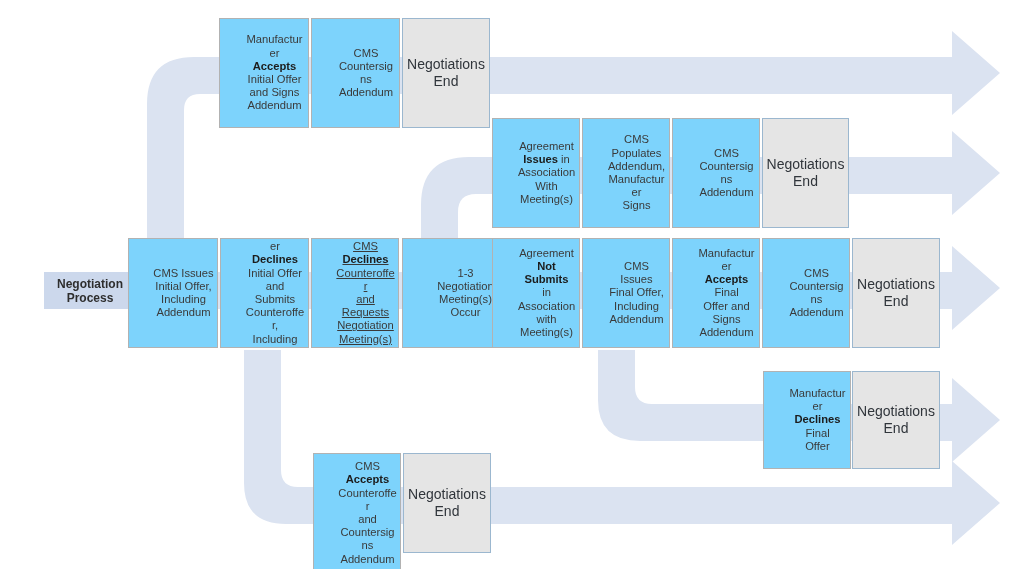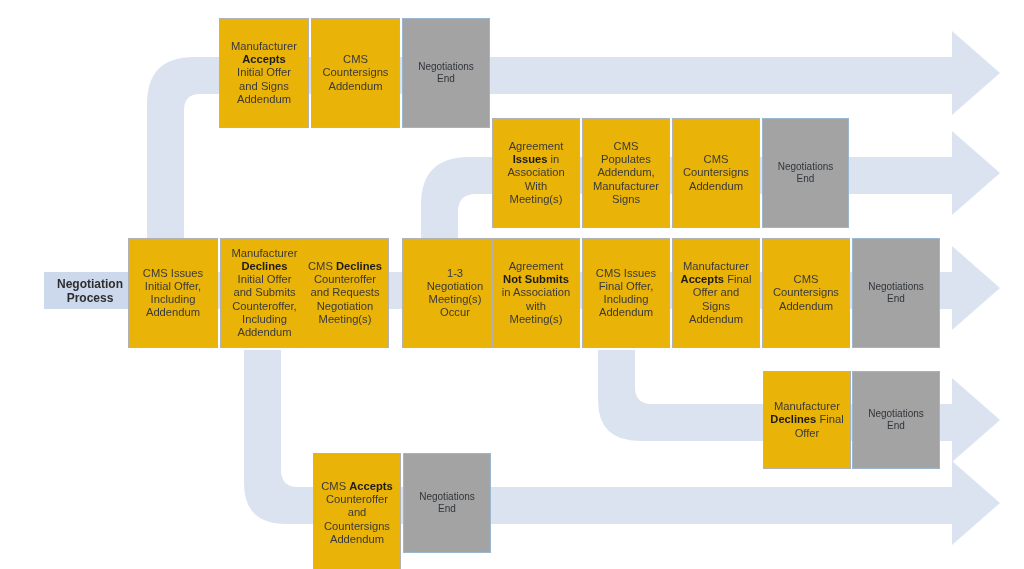--- a/index.html
+++ b/index.html
@@ -38,28 +38,29 @@
     padding: 2px 3px;
     overflow: hidden;
   }
   .node .txt {
     display: block;
     width: 100%;
     white-space: pre-line;
     word-wrap: break-word;
   }
   .node.white {
-    background: #eab308;
+    background: #7dd3fc;
     border: 1px solid #b2b2b2;
     font-size: 11.2px;
+    padding-left: 24px;
   }
   .node.blue {
-    background: #a3a3a3;
+    background: #e5e5e5;
     border: 1px solid #9bb7cf;
-    font-size: 10px;
+    font-size: 14px;
     color: #30353b;
   }
   .node.startlabel {
     background: transparent;
     border: none;
     font-size: 12px;
     font-weight: bold;
     color: #2e2e2e;
   }
   .node .b {
@@ -160,21 +161,21 @@
   <div class="node white" style="left:220px; top:238px; width:89px; height:110px;">
     <span class="txt">Manufacturer
 <span class="b">Declines</span>
 Initial Offer
 and Submits
 Counteroffer,
 Including
 Addendum</span>
   </div>
 
-  <div class="node white" style="left:301px; top:238px; width:88px; height:110px;">
+  <div class="node white" style="left:311px; top:238px; width:88px; height:110px;text-decoration:underline;">
     <span class="txt">CMS <span class="b">Declines</span>
 Counteroffer
 and Requests
 Negotiation
 Meeting(s)</span>
   </div>
 
   <div class="node white" style="left:402px; top:238px; width:106px; height:110px;">
     <span class="txt">1-3
 Negotiation

